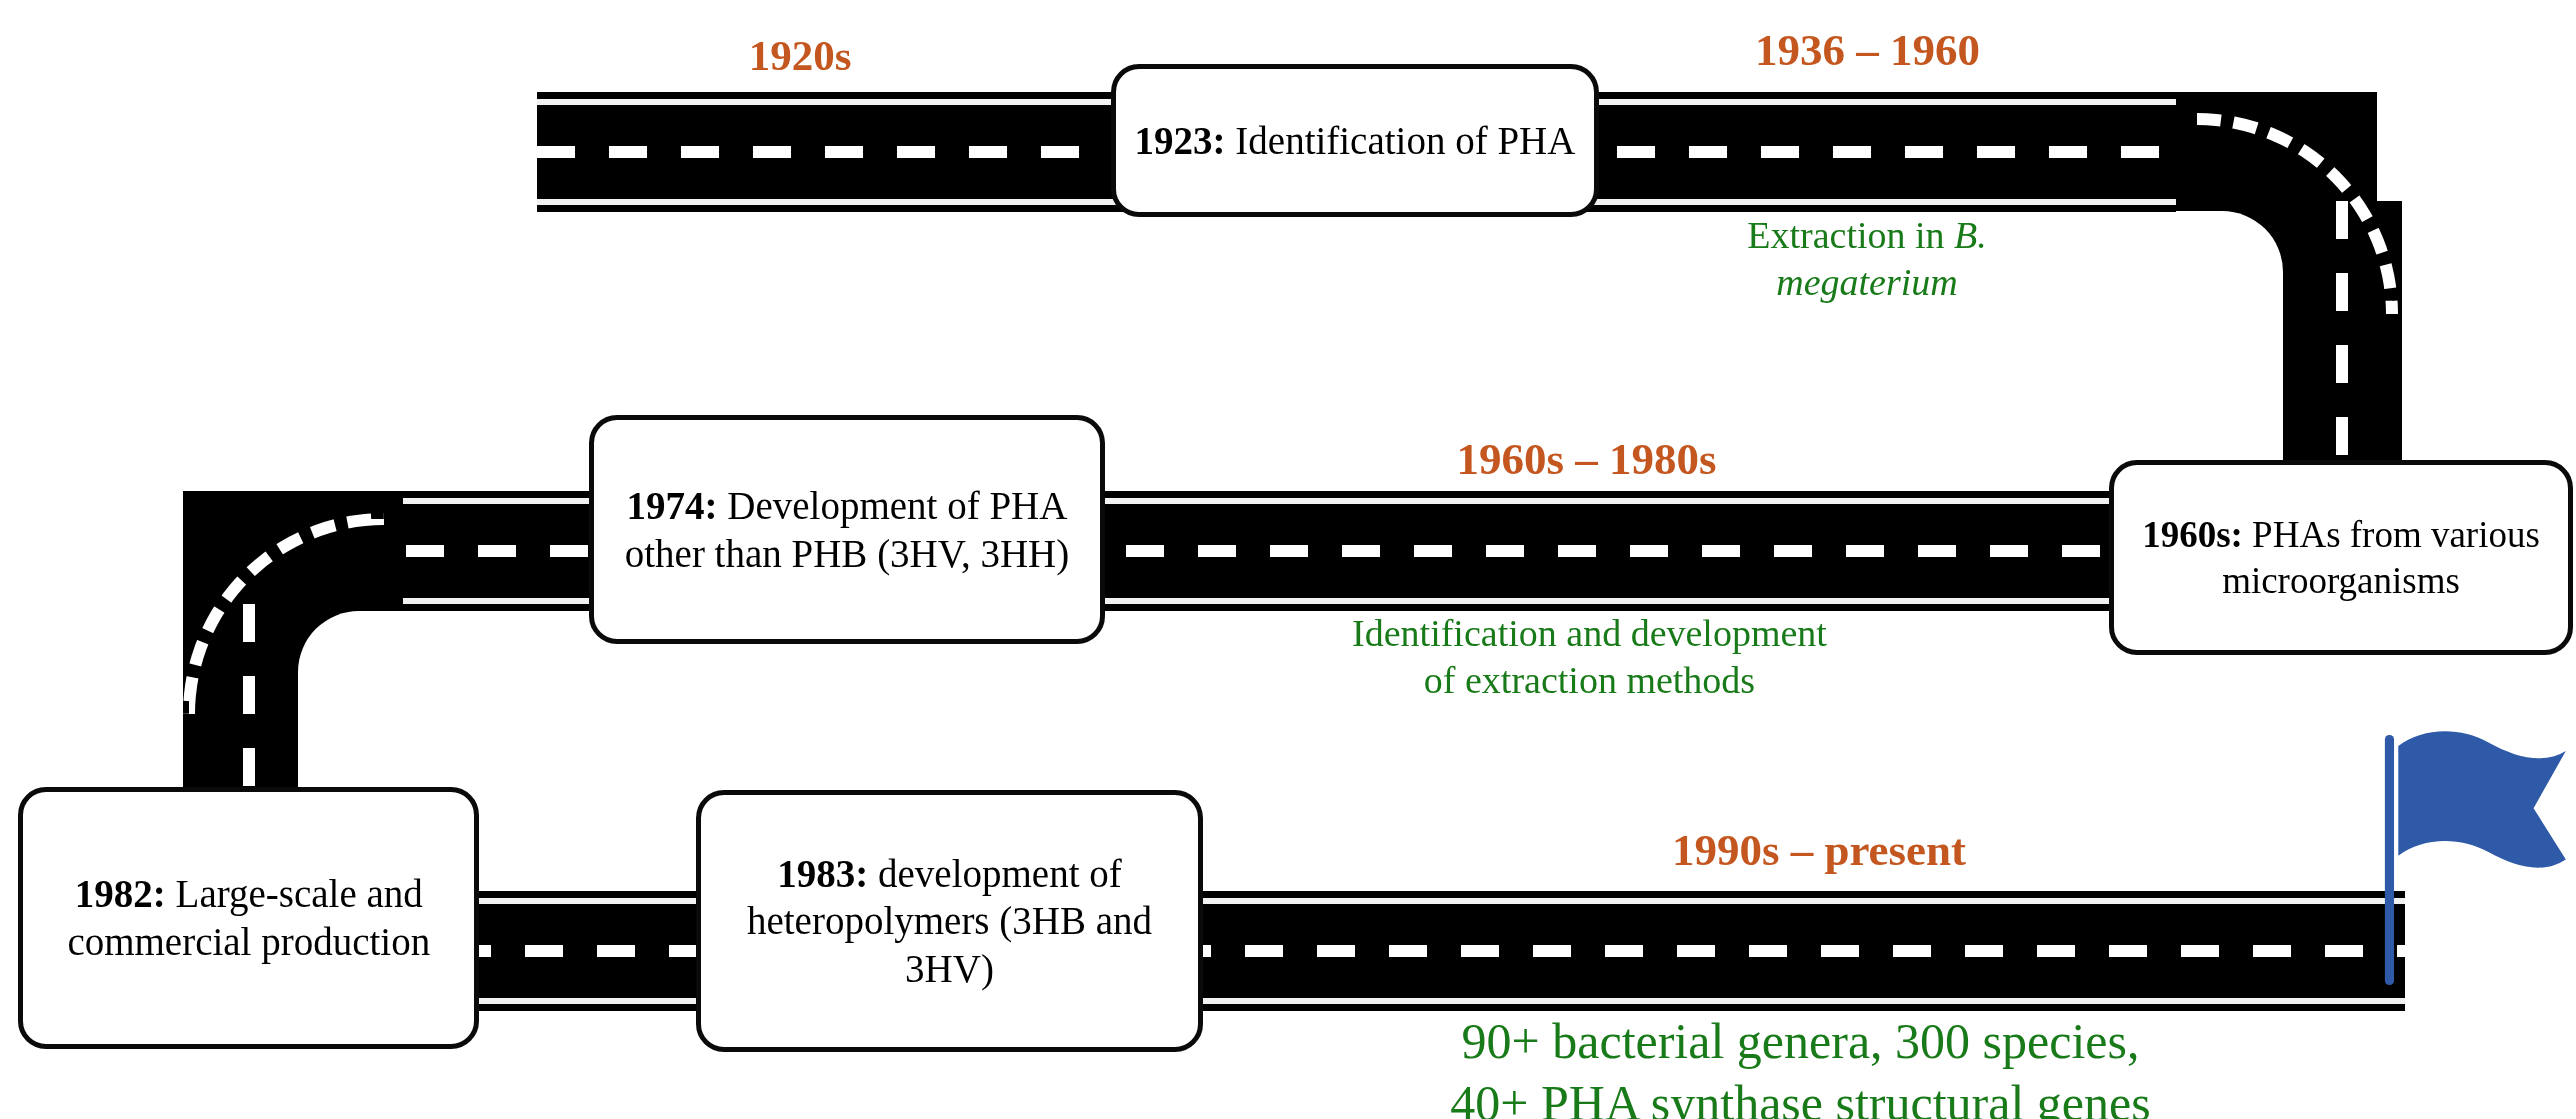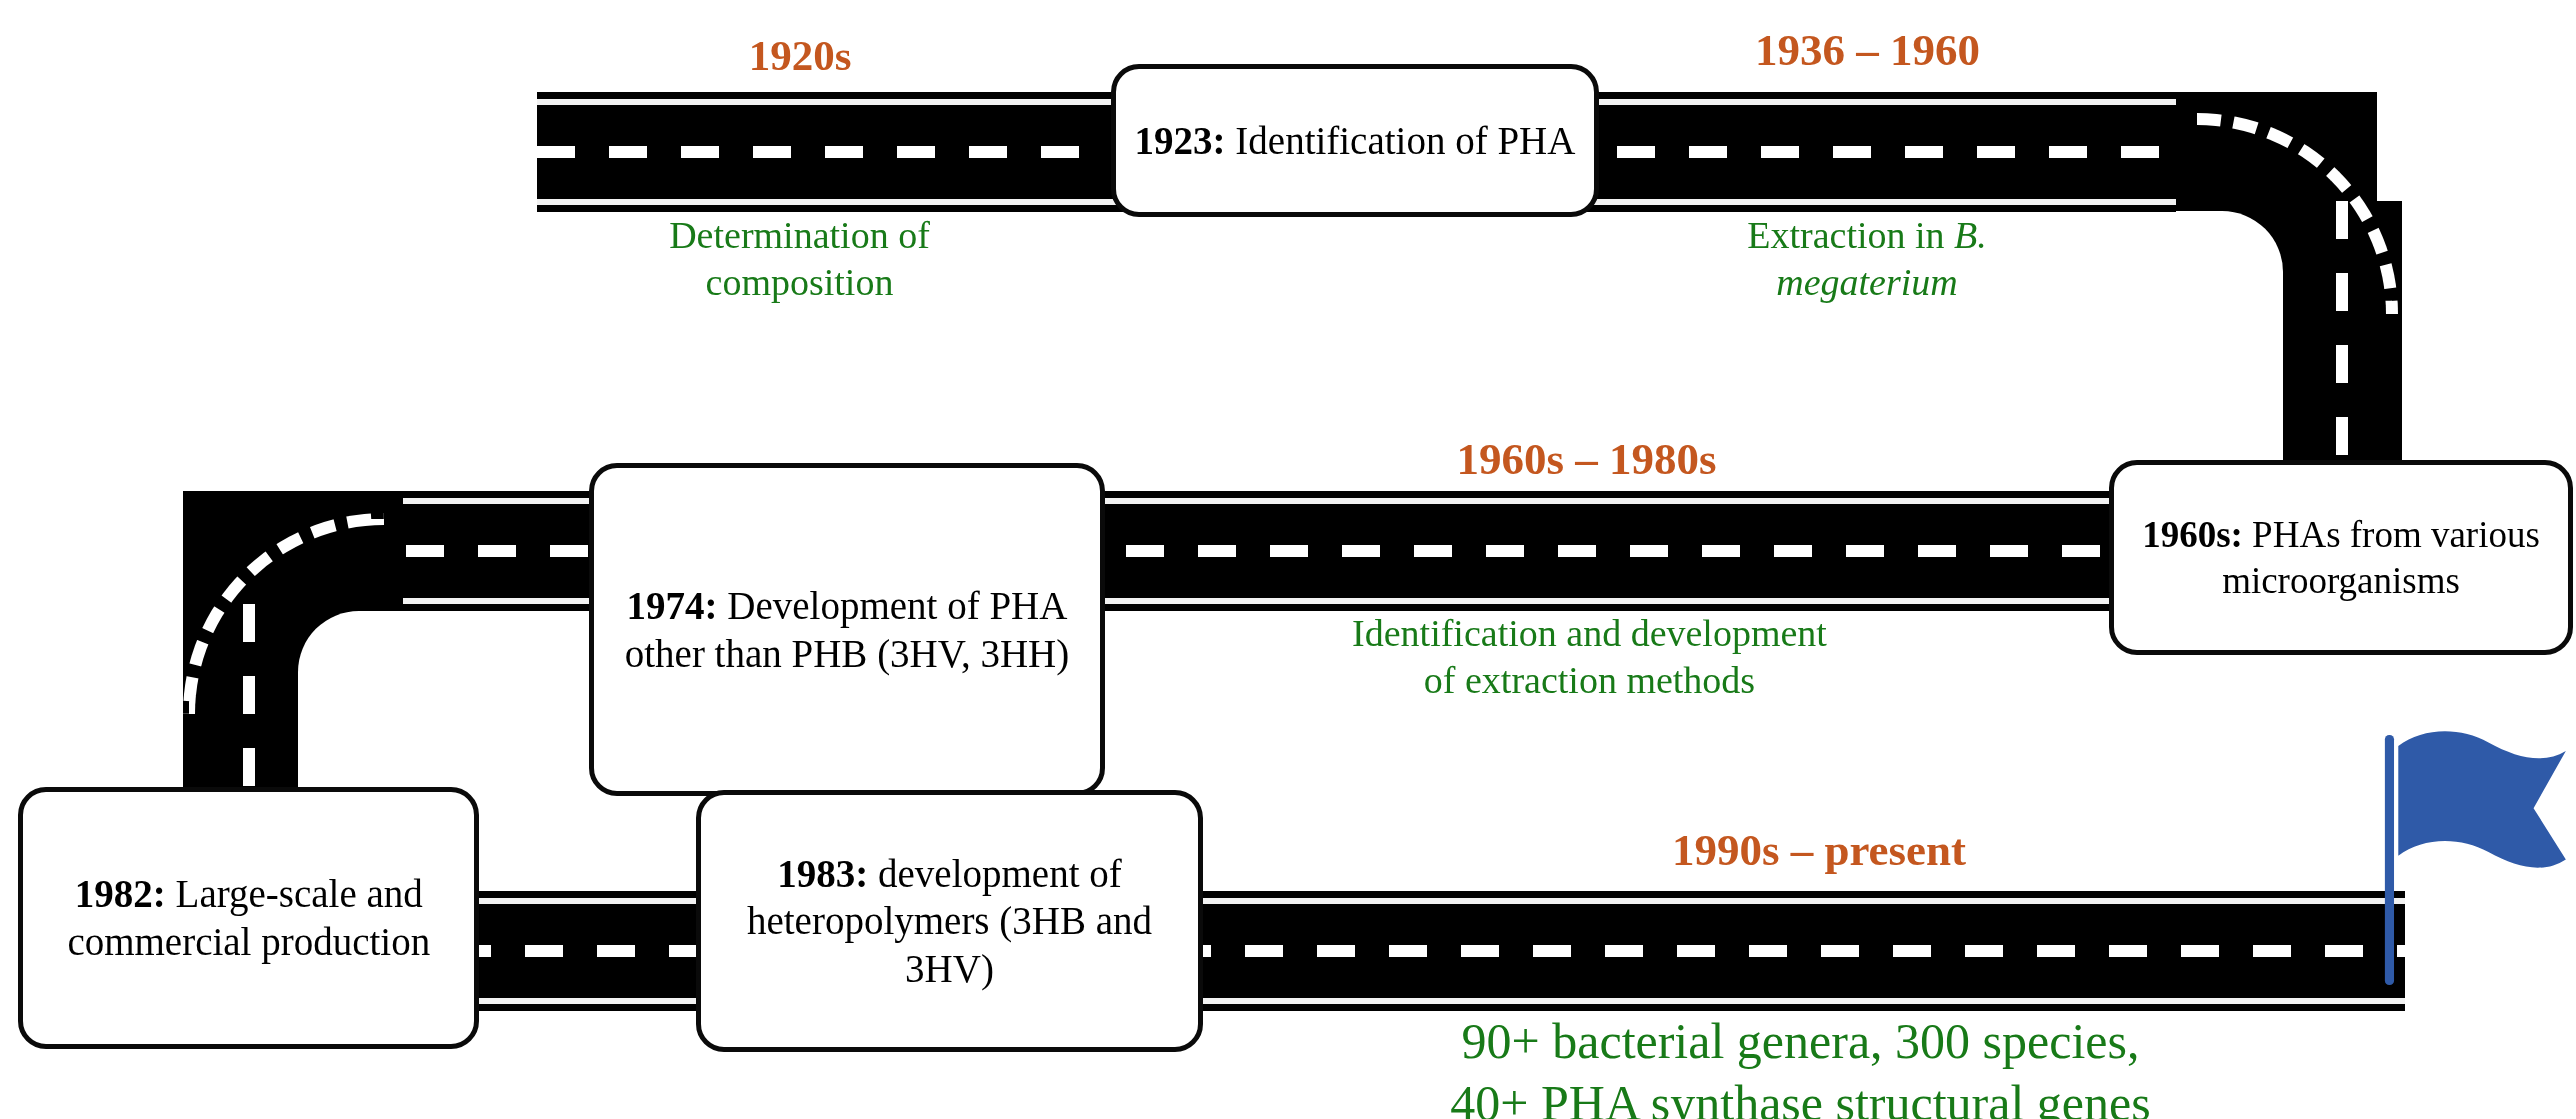--- a/index.html
+++ b/index.html
@@ -169,21 +169,21 @@
       <b class="yr">1923:</b><span> Identification of PHA</span>
     </span>
   </div>
 
   <div class="box" style="left:2109px; top:460px; width:464px; height:195px; font-size:37px;">
     <span class="txt">
       <b class="yr">1960s:</b><span> PHAs from various microorganisms</span>
     </span>
   </div>
 
-  <div class="box" style="left:589px; top:415px; width:516px; height:333px; font-size:39px;margin-top:48px;">
+  <div class="box" style="left:589px; top:415px; width:516px; height:229px; font-size:39px;">
     <span class="txt">
       <b class="yr">1974:</b><span> Development of PHA other than PHB (3HV, 3HH)</span>
     </span>
   </div>
 
   <div class="box" style="left:18.3px; top:787px; width:461px; height:262px; font-size:39px;">
     <span class="txt">
       <b class="yr">1982:</b><span> Large-scale and commercial production</span>
     </span>
   </div>
@@ -195,24 +195,20 @@
   </div>
 
   <div class="era" style="left:690px; top:30.5px; width:220px; font-size:43px;">1920s</div>
 
   <div class="era" style="left:1672px; top:24.4px; width:391px; font-size:45px;">1936 – 1960</div>
 
   <div class="era" style="left:1379px; top:433px; width:415px; font-size:45px;">1960s – 1980s</div>
 
   <div class="era" style="left:1593px; top:824px; width:452px; font-size:45px;">1990s – present</div>
 
-  <div class="note" style="left:647px; top:212px; width:305px; font-size:38px;">
-    <span>Determination of</span><br>
-    <span>composition</span>
-  </div>
 
   <div class="note" style="left:1684px; top:212px; width:366px; font-size:38px;">
     <span><span>Extraction in </span><i>B.</i></span><br>
     <i>megaterium</i>
   </div>
 
   <div class="note" style="left:1208px; top:610px; width:763px; font-size:38px;">
     <span>Identification and development</span><br>
     <span>of extraction methods</span>
   </div>

